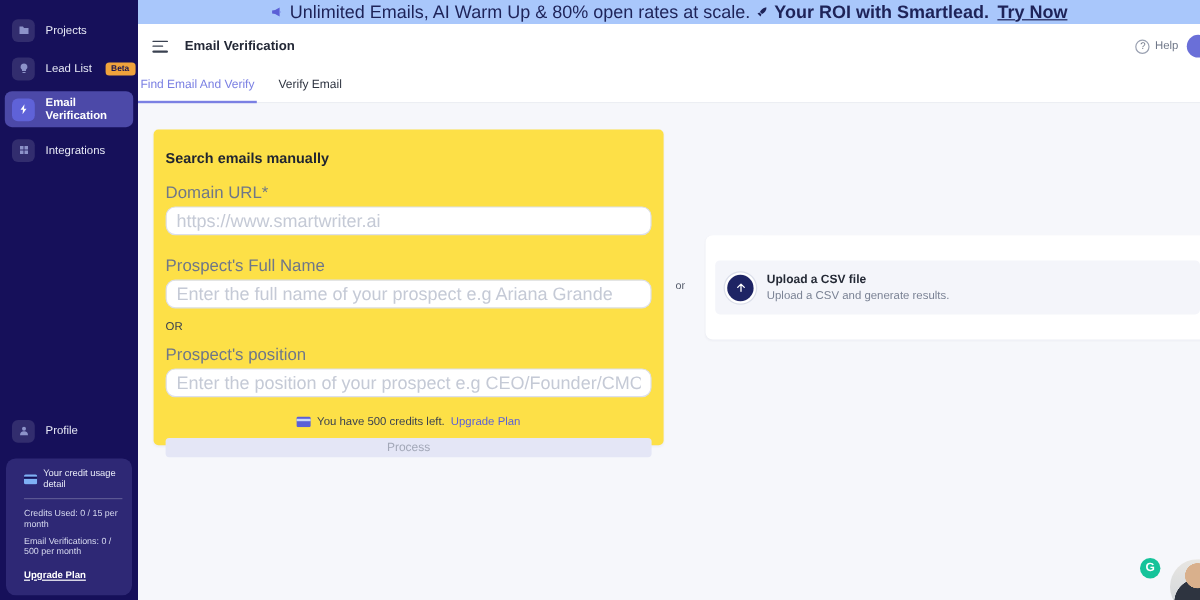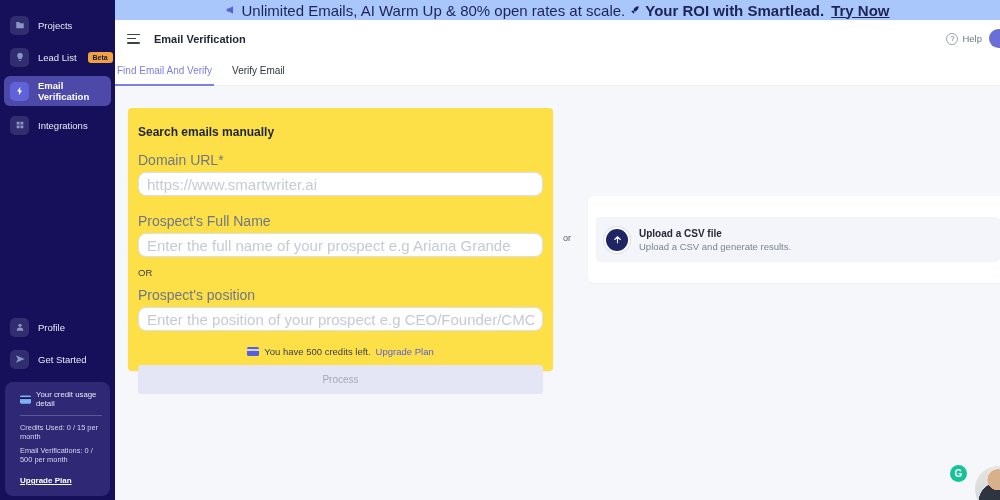--- a/index.html
+++ b/index.html
@@ -47,21 +47,21 @@
 
   .form-card { position:absolute; left:13px; top:22px; width:425px; height:263px; background:#fde047; border-radius:4px; box-shadow:0 1px 2px rgba(30,35,80,0.04); padding:17px 10px 0 10px; }
   .form-heading { font-size:12px; font-weight:bold; color:#1f2430; margin-bottom:13px; }
   .f-label { font-size:14px; color:#6f7788; display:block; margin-bottom:4px; }
   .f-input { width:100%; height:24px; border:1px solid #dcdfea; border-radius:8px; font-size:15px; padding:0 8px; color:#3a4150; background:#fff; outline:none; font-family:"Liberation Sans", sans-serif; }
   .f-input::placeholder { color:#c5cad6; }
   .gap-lg { height:17px; }
   .or-label { font-size:9.5px; color:#3a4150; margin:10px 0 9px 0; }
   .credits-row { display:flex; align-items:center; justify-content:center; gap:5px; margin-top:15px; font-size:9.5px; color:#3a4150; }
   .credits-link { color:#5a5fd8; cursor:pointer; }
-  .process-btn { width:100%; height:29px; margin-top:8px; background:#e4e6f6; border:none; border-radius:3px; color:#a3a8b8; font-size:10px; font-family:"Liberation Sans", sans-serif; cursor:not-allowed; }
+  .process-btn { width:100%; height:16px; margin-top:8px; background:#e4e6f6; border:none; border-radius:3px; color:#a3a8b8; font-size:10px; font-family:"Liberation Sans", sans-serif; cursor:not-allowed; }
 
   .or-divider { position:absolute; left:448px; top:147px; font-size:9px; color:#555c6b; }
 
   .upload-card { position:absolute; left:473px; top:110px; width:420px; height:87px; background:#fff; border-radius:6px; box-shadow:0 1px 2px rgba(30,35,80,0.04); padding:21px 8px; }
   .upload-row { width:100%; height:45px; background:#f4f5fa; border-radius:4px; display:flex; align-items:center; padding-left:10px; gap:11px; cursor:pointer; }
   .upload-circle { width:22px; height:22px; border-radius:50%; background:#1e2464; display:flex; align-items:center; justify-content:center; box-shadow:0 0 0 2px #fff, 0 0 0 3px #dcdfea; flex:0 0 auto; }
   .upload-title { font-size:10px; font-weight:bold; color:#252a36; margin-bottom:2px; }
   .upload-sub { font-size:9.5px; color:#7a8294; }
 
   .grammarly { position:absolute; left:835px; top:379px; width:17px; height:17px; border-radius:50%; background:#15c39a; color:#fff; font-size:10px; font-weight:bold; display:flex; align-items:center; justify-content:center; cursor:pointer; }
@@ -116,28 +116,20 @@
     <div class="side-spacer"></div>
 
     <div class="nav-item">
       <span class="chip">
         <svg width="10" height="10" viewBox="0 0 24 24">
             <circle cx="12" cy="8" r="4" fill="#8d93c9"></circle>
             <path d="M4 21a8 8 0 0 1 16 0z" fill="#8d93c9"></path>
           </svg>
       </span>
       <span>Profile</span>
-    </div>
-    <div class="nav-item">
-      <span class="chip">
-        <svg width="10" height="10" viewBox="0 0 24 24">
-            <path d="M2 21 23 12 2 3l5 9z" fill="#8d93c9"></path>
-          </svg>
-      </span>
-      <span>Get Started</span>
     </div>
 
     <div class="credit-box">
       <div class="cb-title">
         <span>
           <svg width="11" height="9" viewBox="0 0 24 18">
               <rect x="0" y="0" width="24" height="18" rx="3" fill="#7fb0f5"></rect>
               <rect x="0" y="4" width="24" height="4" fill="#16105a"></rect>
             </svg>
         </span>

